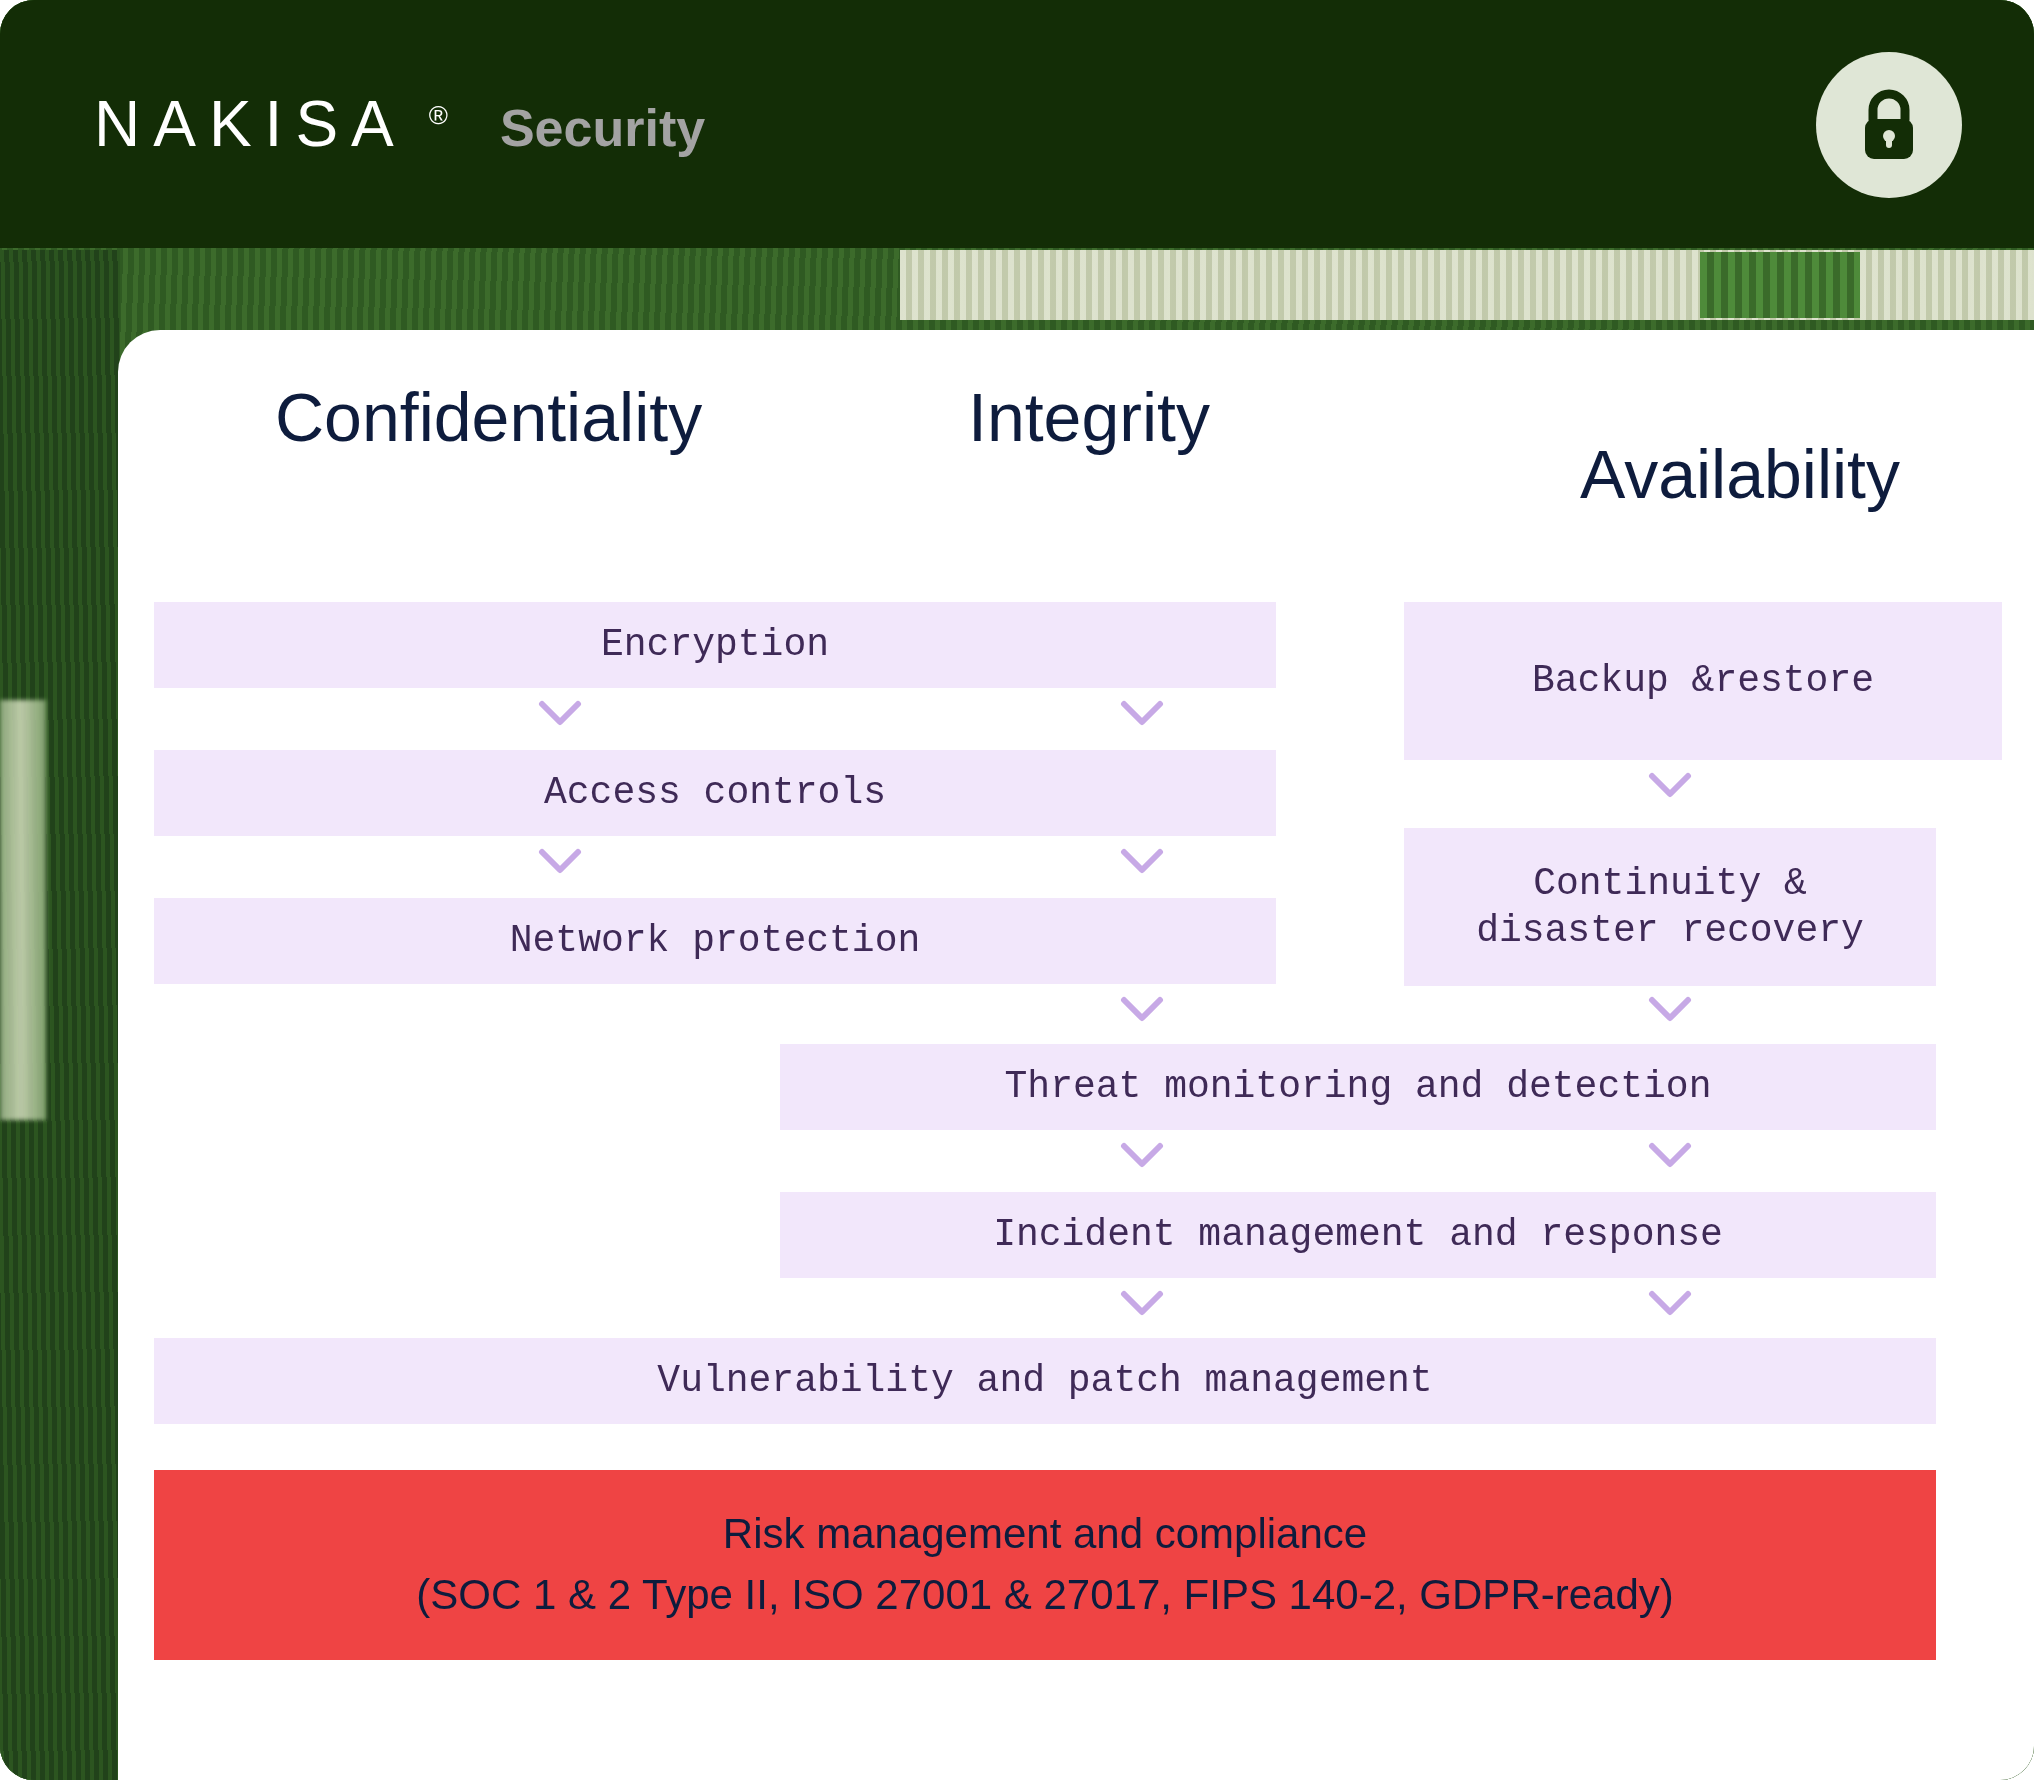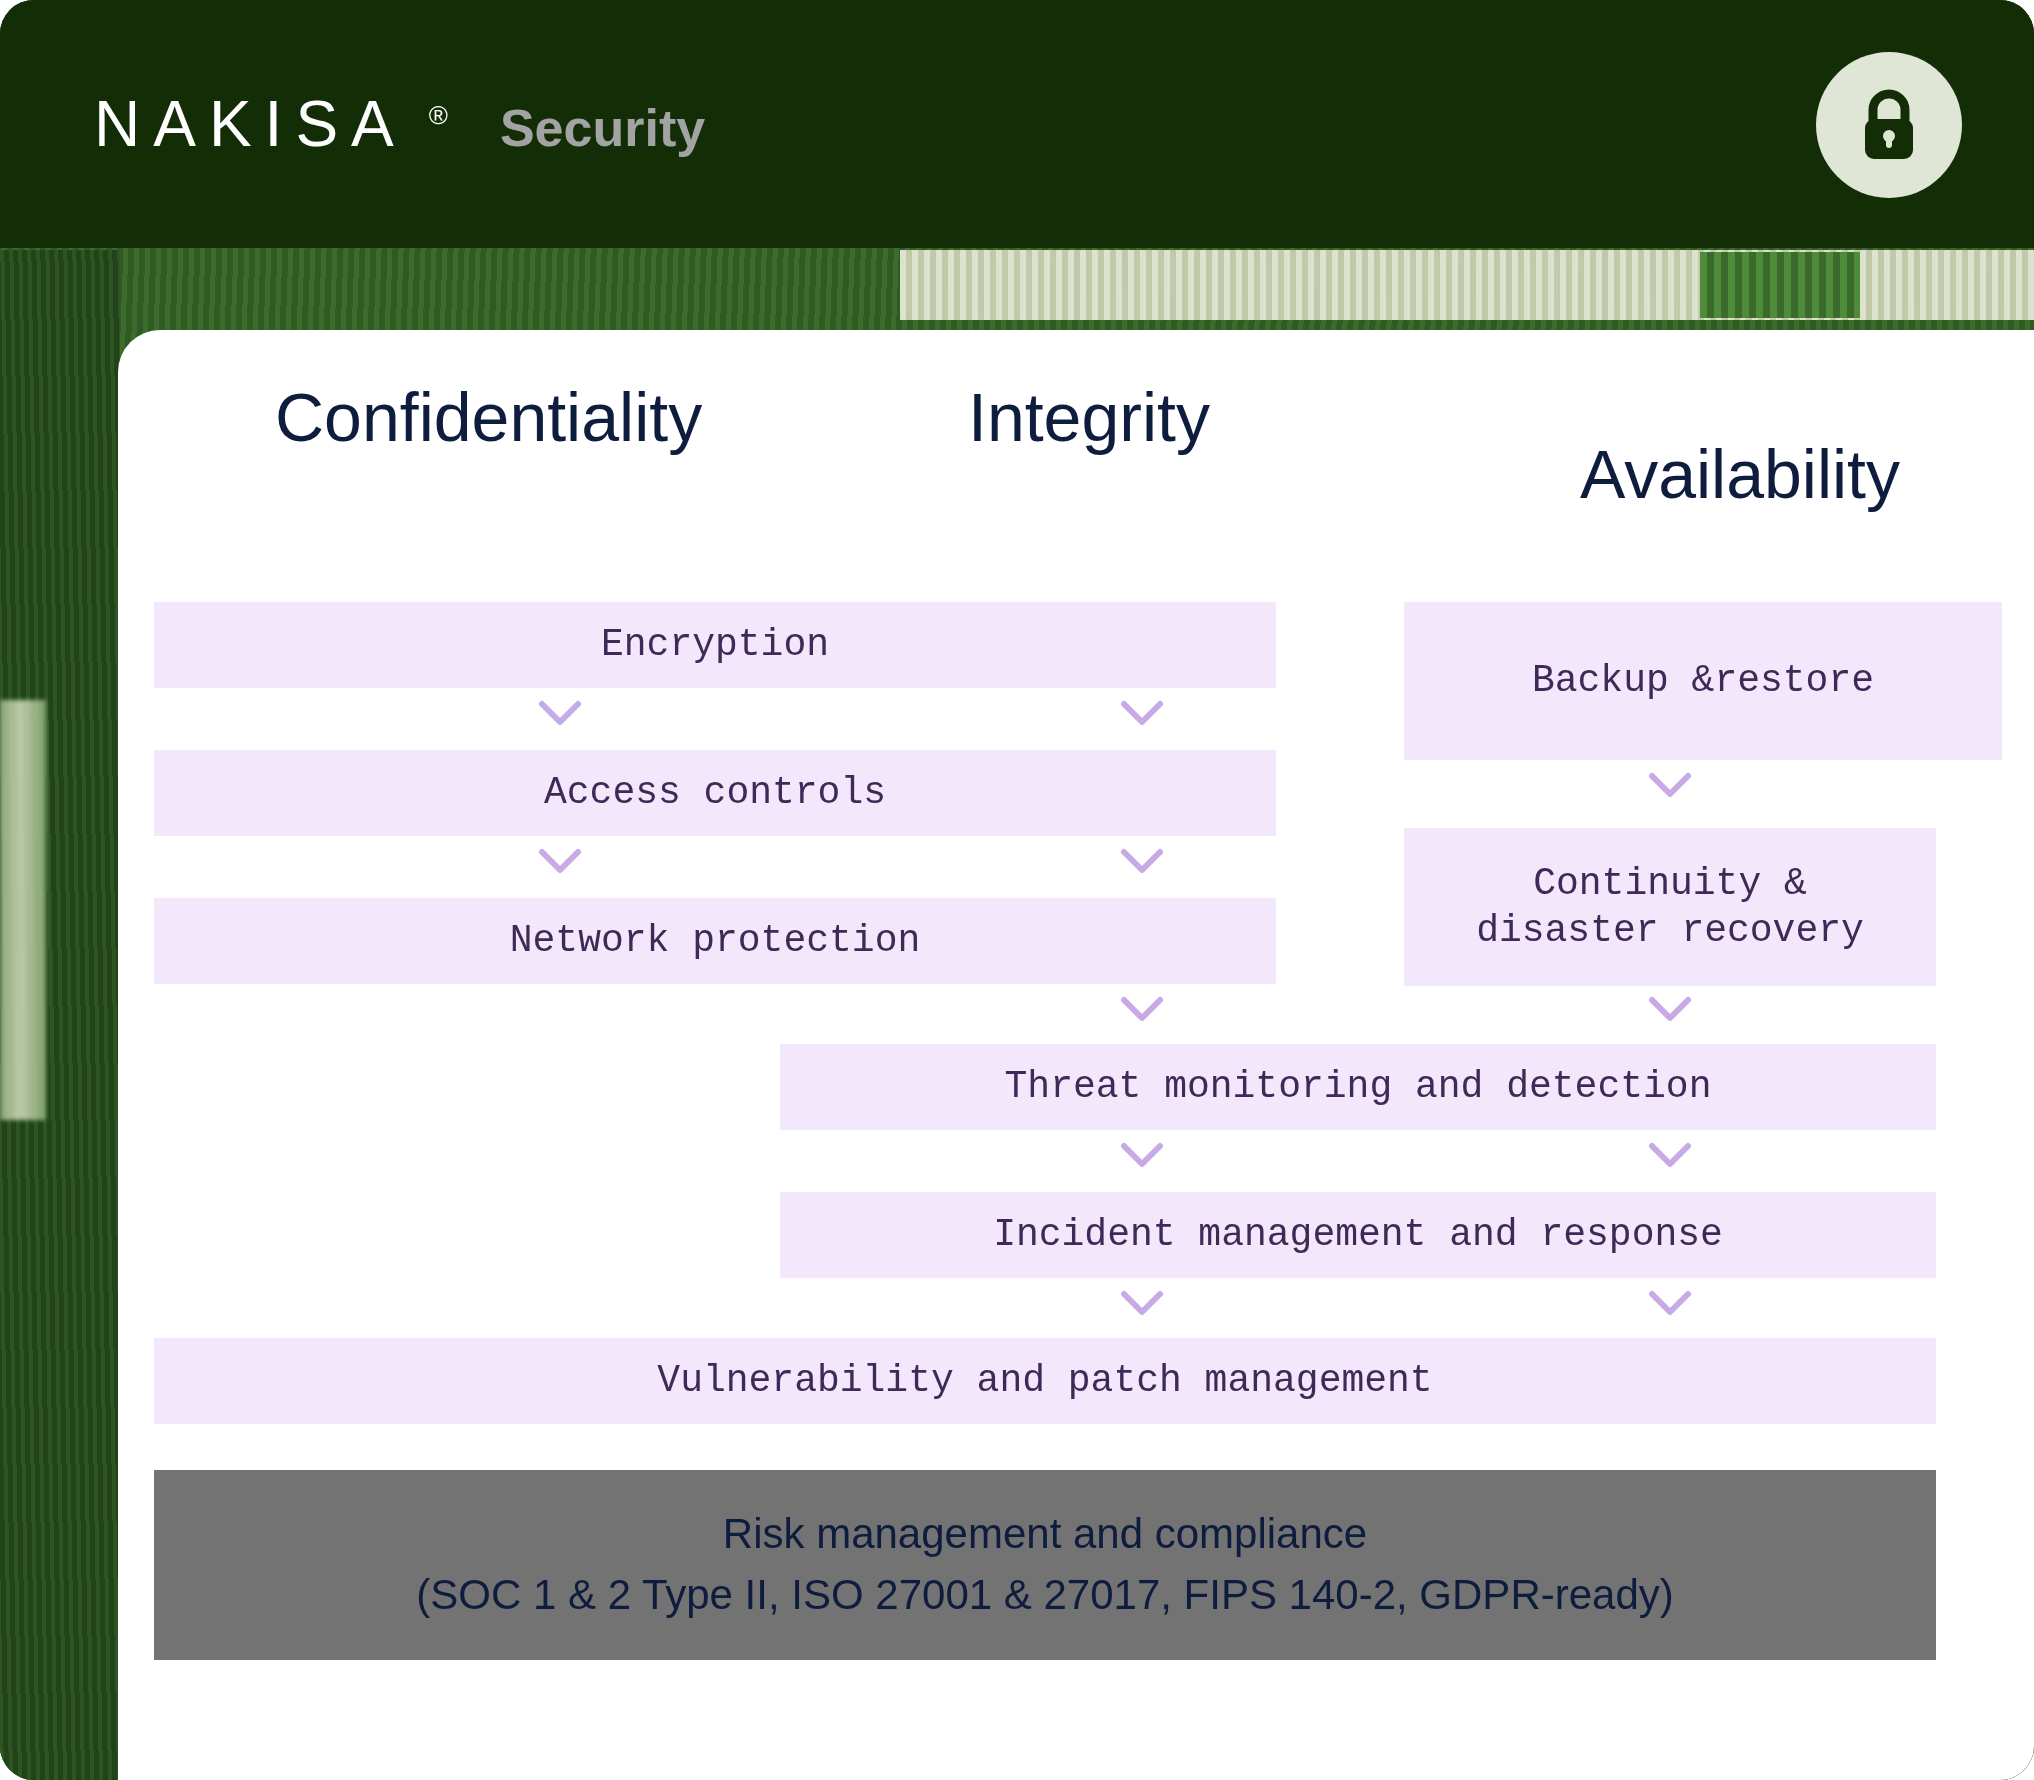--- a/index.html
+++ b/index.html
@@ -178,21 +178,21 @@
   .chev {
     position: absolute;
     width: 44px;
     height: 30px;
     color: #c7a9e6;
   }
   .chev svg { display: block; }
 
   .green-bar {
     position: absolute;
-    background: #737373;
+    background: #ef4444;
     display: flex;
     flex-direction: column;
     align-items: center;
     justify-content: center;
     text-align: center;
     color: #0e1c3d;
     font-family: "Liberation Sans", sans-serif;
     font-size: 42px;
     line-height: 1.45;
     box-sizing: border-box;

